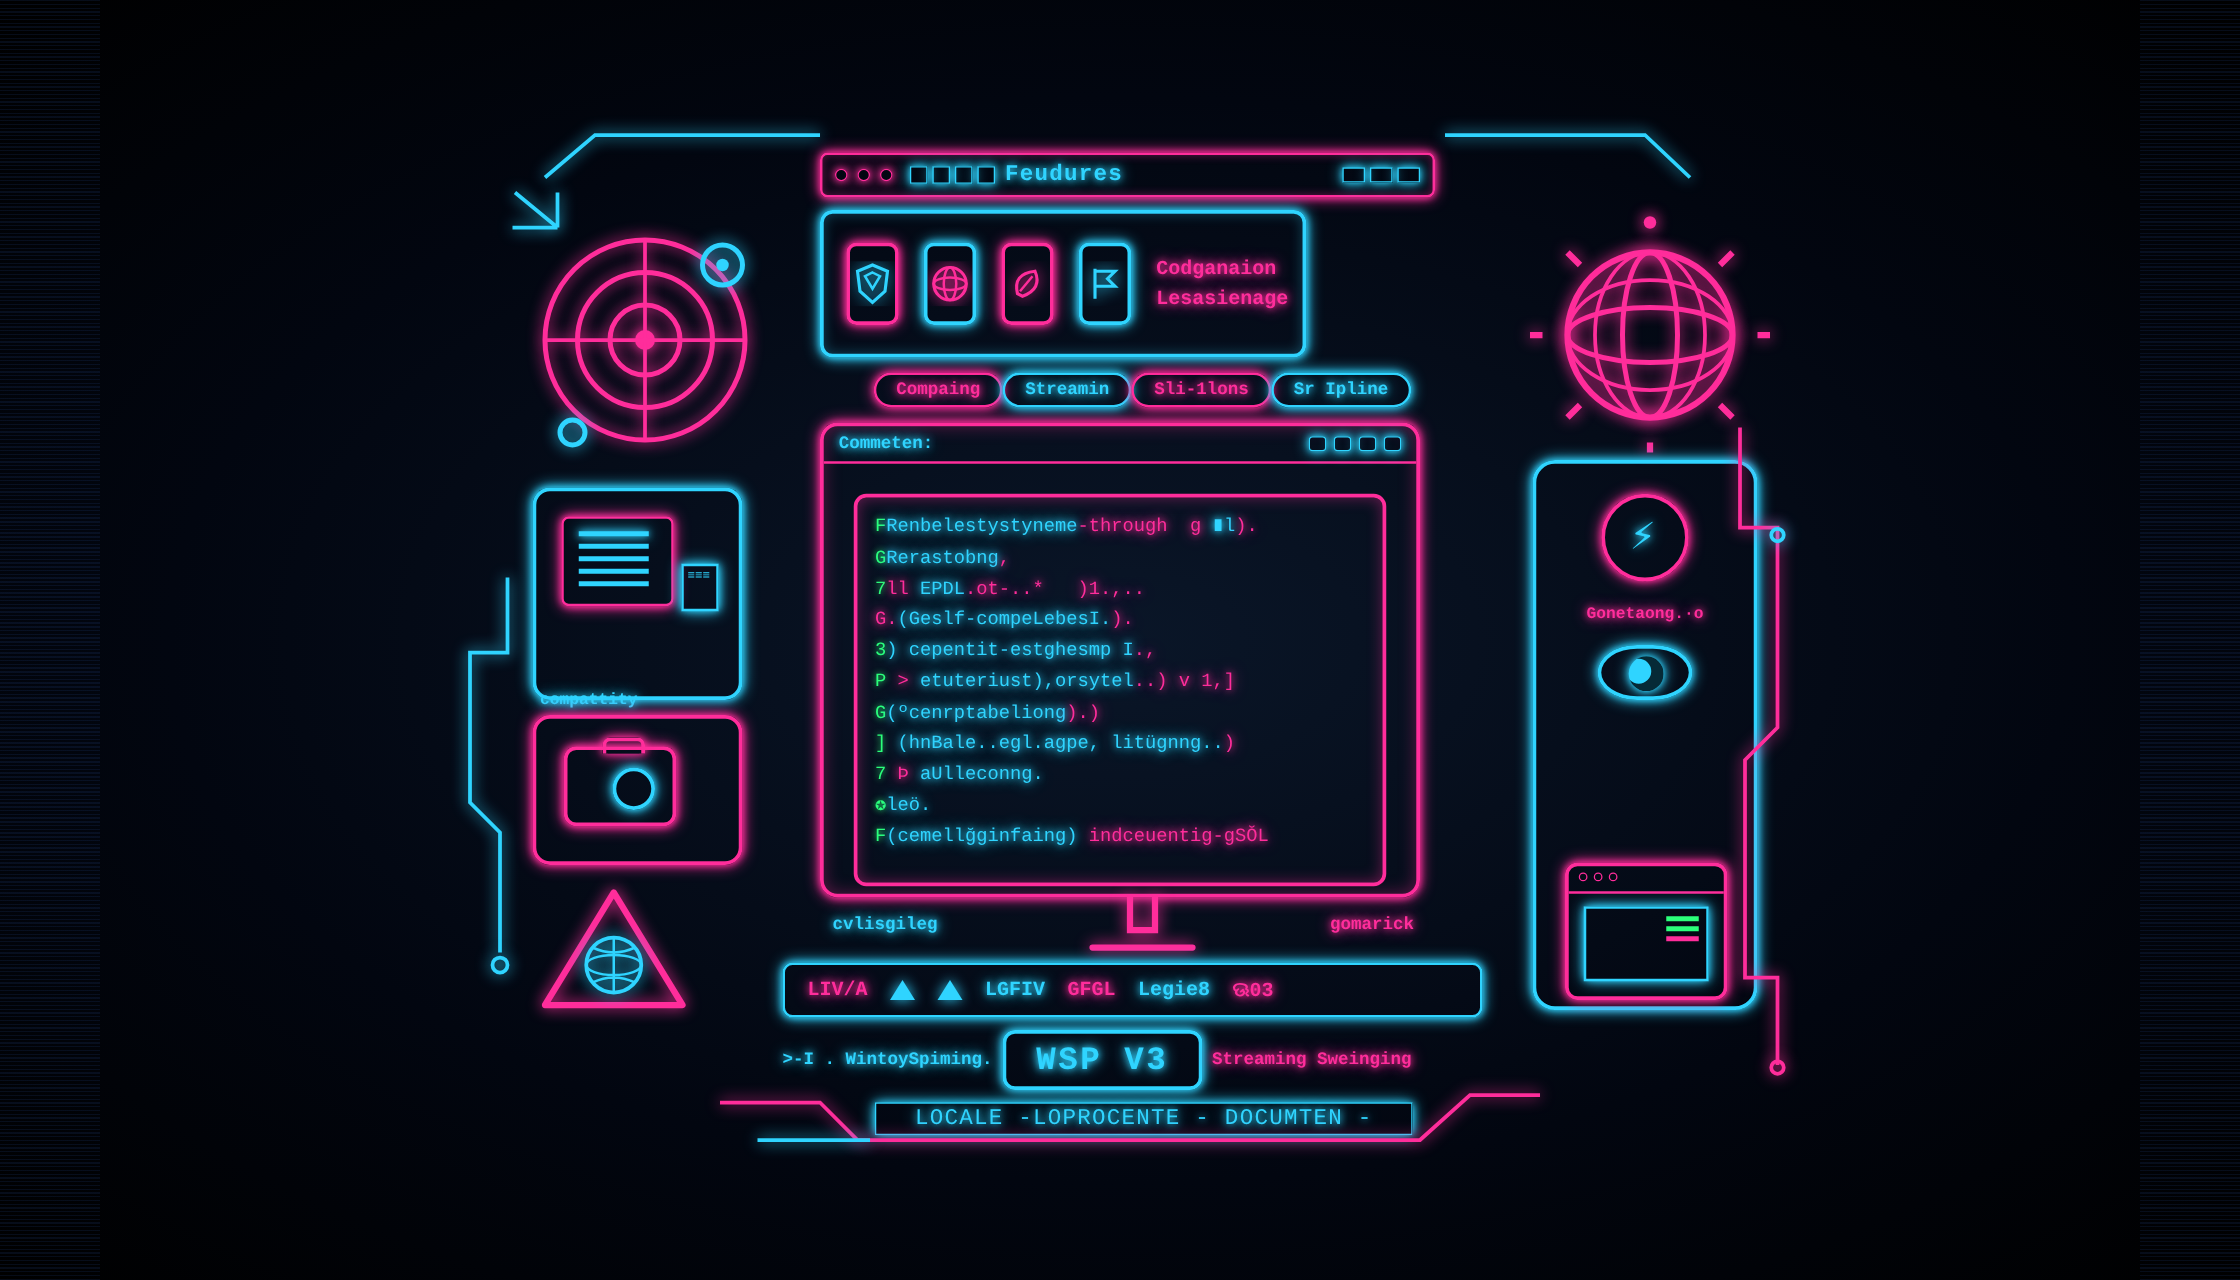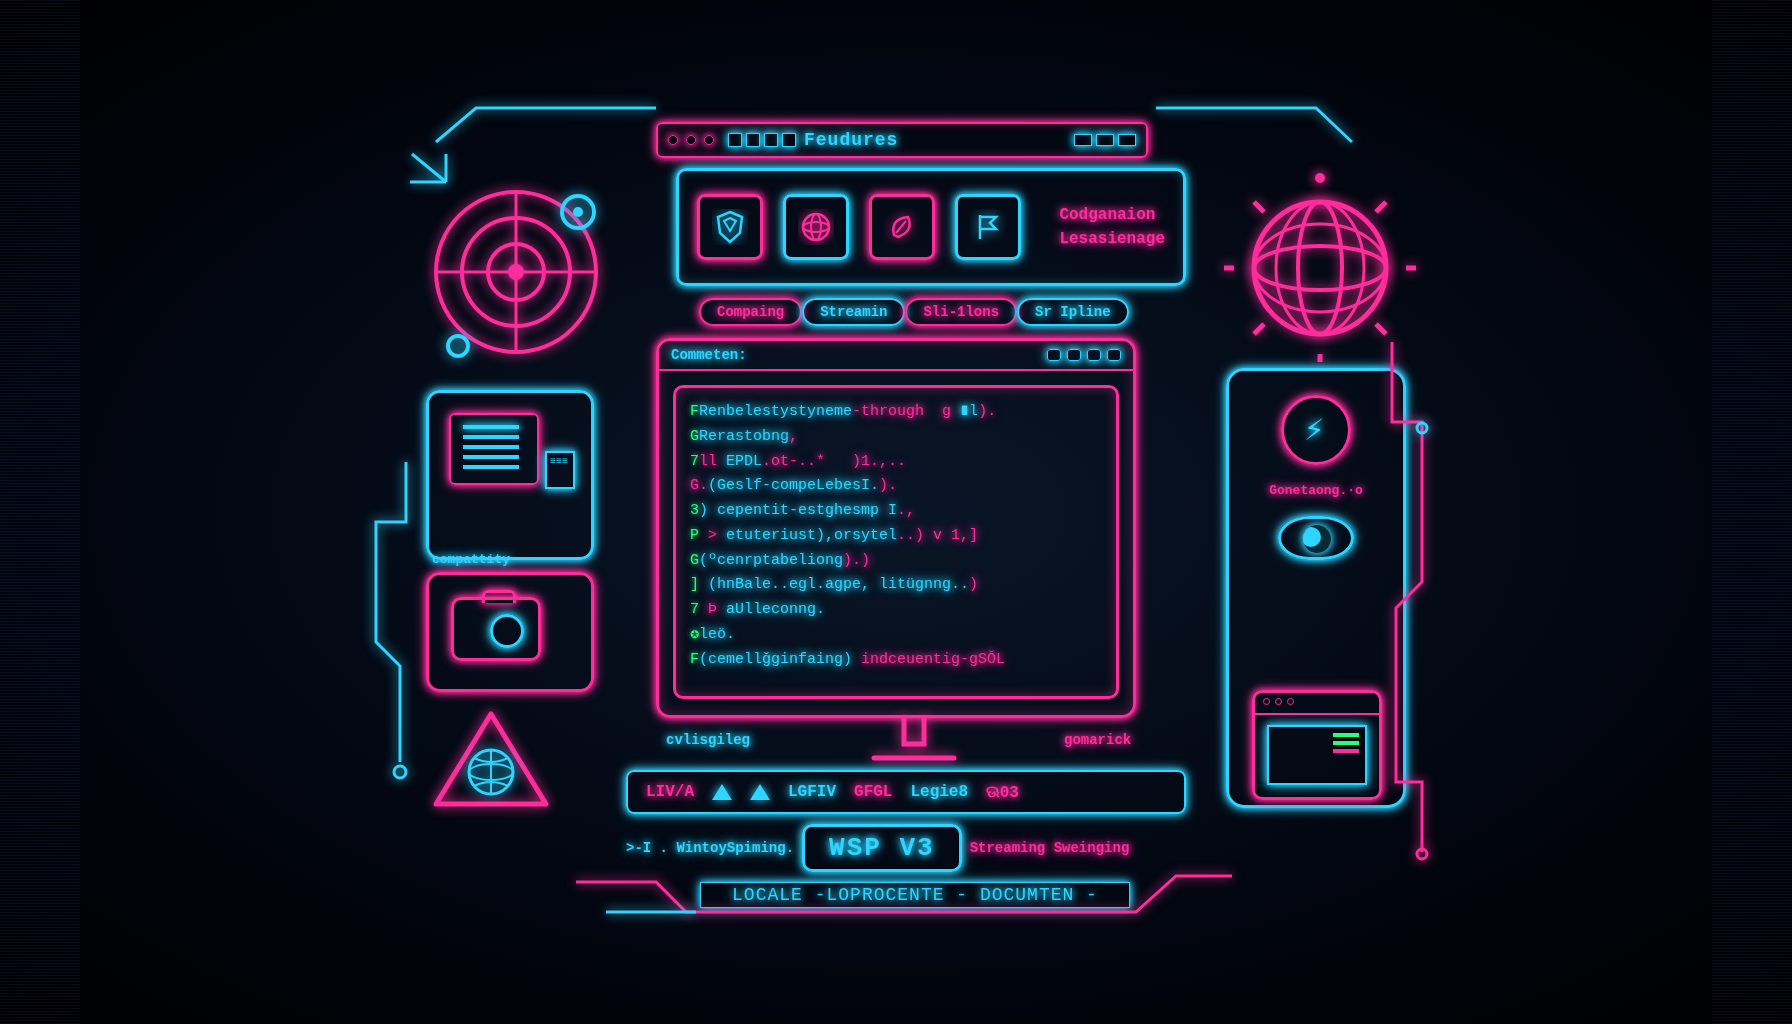--- a/index.html
+++ b/index.html
@@ -52,23 +52,23 @@
   .header-glyphs { display:flex; gap:4px; margin-right:8px;}
   .header-glyphs span{
     width:14px;height:14px;border:1.5px solid var(--cyan); box-shadow:var(--cyan-glow);
     display:inline-block;
   }
   .header-title { color:var(--cyan); text-shadow:var(--cyan-glow); font-weight:bold; font-size:18px; letter-spacing:1px;}
   .header-right { margin-left:auto; display:flex; gap:4px;}
   .header-right span{ width:18px;height:12px;border:1.5px solid var(--cyan); box-shadow:var(--cyan-glow);}
 
   
-  .tile-row { position:absolute; left:260px; top:66px; width:510px; height:118px;
+  .tile-row { position:absolute; left:260px; top:66px; width:389px; height:118px;
     border:3px solid var(--cyan); border-radius:10px; box-shadow:var(--cyan-glow), inset 0 0 10px rgba(47,212,255,.3);
-    display:flex; align-items:center; gap:20px; padding:0 18px;margin-left:20px;
+    display:flex; align-items:center; gap:20px; padding:0 18px;
   }
   .tile {
     width:66px;height:66px;border:3px solid var(--pink);border-radius:8px;
     box-shadow:var(--pink-glow);
     display:flex;align-items:center;justify-content:center;font-size:30px;
     color:var(--cyan); text-shadow:var(--cyan-glow);
   }
   .tile.cyan{border-color:var(--cyan);box-shadow:var(--cyan-glow);color:var(--pink);text-shadow:var(--pink-glow);}
   .tile-labels { display:flex;flex-direction:column;gap:6px;margin-left:auto;}
   .tile-labels span{ color:var(--pink); text-shadow:var(--pink-glow); font-size:16px; font-weight:bold;}
@@ -90,21 +90,21 @@
     box-shadow:var(--pink-glow), inset 0 0 14px rgba(255,45,155,.35);
   }
   .term-titlebar {
     height:30px; border-bottom:2px solid var(--pink);
     display:flex;align-items:center;padding:0 12px;
   }
   .term-titlebar .lbl{ color:var(--cyan);text-shadow:var(--cyan-glow);font-size:14px;font-weight:bold;}
   .term-titlebar .btns{margin-left:auto;display:flex;gap:6px;}
   .term-titlebar .btns span{width:14px;height:12px;border:1.5px solid var(--cyan);border-radius:3px;box-shadow:var(--cyan-glow);}
   .term-body {
-    border:3px solid var(--pink); border-radius:10px; margin:14px;
+    border:3px solid var(--pink); border-radius:10px; margin:24px;
     height:calc(100% - 60px);
     padding:12px 14px;
     box-shadow: inset 0 0 12px rgba(255,45,155,.4);
     font-size:15px; line-height:1.65;
     overflow:hidden;
   }
   .term-line { white-space:pre; }
   .tok-g{color:#2bff7a;text-shadow:0 0 5px #2bff7a;}
   .tok-p{color:var(--pink);text-shadow:var(--pink-glow);}
   .tok-c{color:var(--cyan);text-shadow:var(--cyan-glow);}

